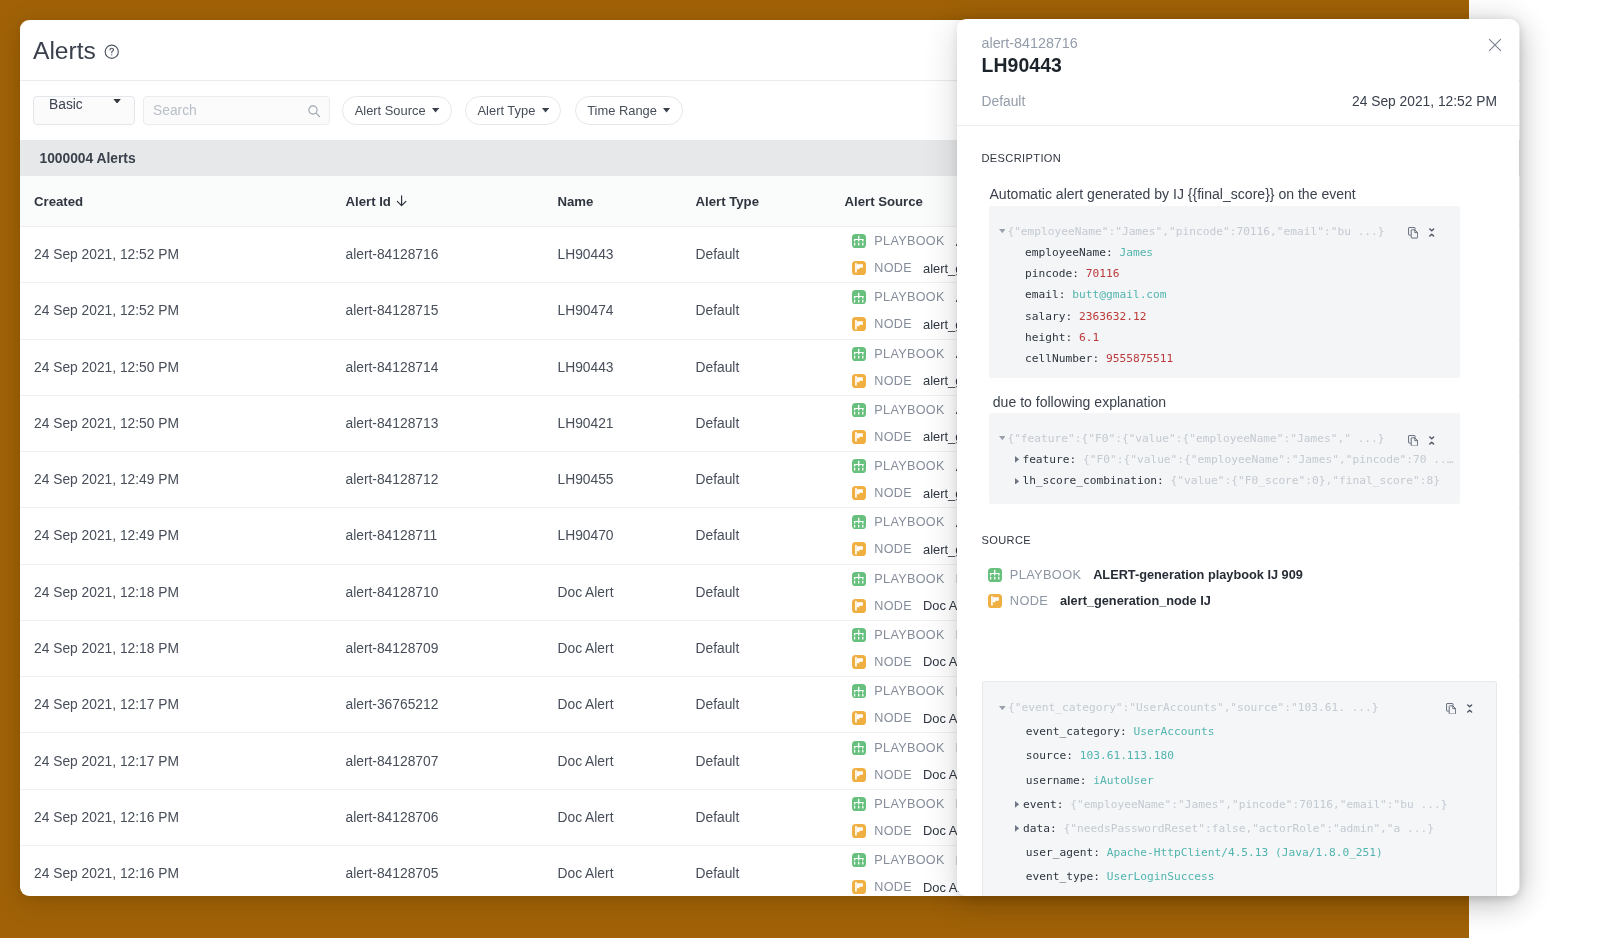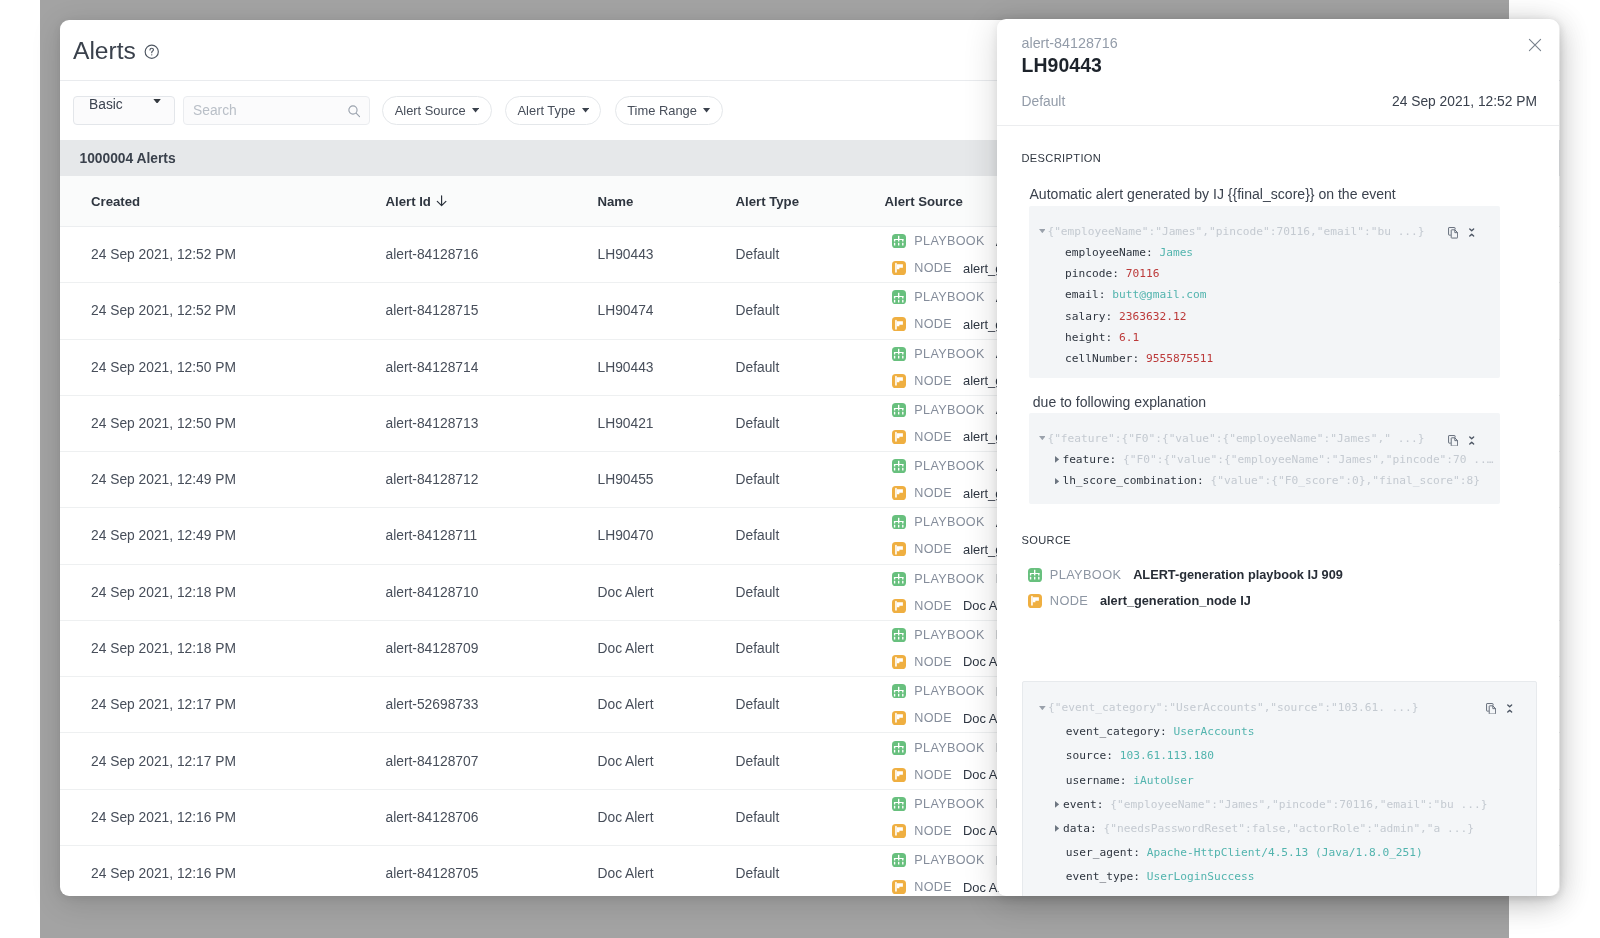--- a/index.html
+++ b/index.html
@@ -3,21 +3,21 @@
 <meta charset="utf-8">
 <style>
   * { box-sizing: border-box; margin: 0; padding: 0; }
   html, body { width: 1600px; height: 938px; overflow: hidden; }
   body {
     background: #ffffff;
     font-family: "Liberation Sans", sans-serif;
     -webkit-font-smoothing: antialiased;
     text-rendering: optimizeLegibility;
   }
-  #root { position: relative; width: 1469px; height: 938px; background: #a3a3a3; margin-left: 40px; }
+  #root { position: relative; width: 1469px; height: 938px; background: #a16207; }
 
   
   .main-card {
     position: absolute; left: 20px; top: 20px; width: 1500px; height: 876px;
     background: #fff; border-radius: 9px;
     box-shadow: 0 6px 30px rgba(0,0,0,.14), 0 2px 8px rgba(0,0,0,.07);
     overflow: hidden;
   }
   .page-head { height: 61px; display:flex; align-items:baseline; padding: 21px 13px 0 13px;
                border-bottom: 1px solid #e9ebee; }
@@ -39,21 +39,21 @@
 
   .count-bar { height: 36px; background:#e6e8ea; display:flex; align-items:center;
                padding: 0 19.5px; font-size:13.8px; font-weight:700; color:#3a414c; }
 
   .tbl-head { height:51px; background:#fafbfb; border-bottom:1px solid #eceef0;
               display:flex; align-items:center; }
   .tbl-head .th { font-size:13.2px; font-weight:700; color:#2f3640; display:flex;
                   align-items:center; gap:5.2px; }
   .trow { height:56.27px; border-bottom:1px solid #eef0f1; display:flex; align-items:center;
           font-size:13.8px; color:#474e5a; }
-  .c-created { width:325.5px; padding-left:31px; }
+  .c-created { width:325.5px; padding-left:14px; }
   .c-id      { width:212px; }
   .c-name    { width:138px; }
   .c-type    { width:149px; }
   .c-src     { flex:1; padding-left:7.7px; }
 
   .src-cell { display:flex; flex-direction:column; gap:12px; }
   .src-line { display:flex; align-items:center; gap:8.1px; white-space:nowrap; }
   .sq { width:14px; height:14px; border-radius:3.6px; display:flex;
         align-items:center; justify-content:center; flex:none; }
   .sq.pb { background:#68c07e; }
@@ -471,21 +471,21 @@
                 </svg>
               </span>
         <span class="src-kind">NODE</span>
         <span class="src-val">Doc Alert node</span>
             </div>
     </div>
         </div>
   </div>
       <div class="trow">
     <div class="c-created">24 Sep 2021, 12:17 PM</div>
-    <div class="c-id">alert-52698733</div>
+    <div class="c-id">alert-36765212</div>
     <div class="c-name">Doc Alert</div>
     <div class="c-type">Default</div>
     <div class="c-src">
           <div class="src-cell">
       <div class="src-line">
         <span class="sq pb">
                 <svg width="11.4" height="11.4" viewBox="0 0 20 20" fill="#fff" style="display:block">
         <rect x="8.8" y="1.4" width="2.4" height="7.0" rx=".5"></rect>
         <rect x="1.6" y="7.0" width="16.8" height="1.6" rx=".5"></rect>
         <rect x="1.6" y="7.0" width="2.4" height="4.4" rx=".5"></rect>

